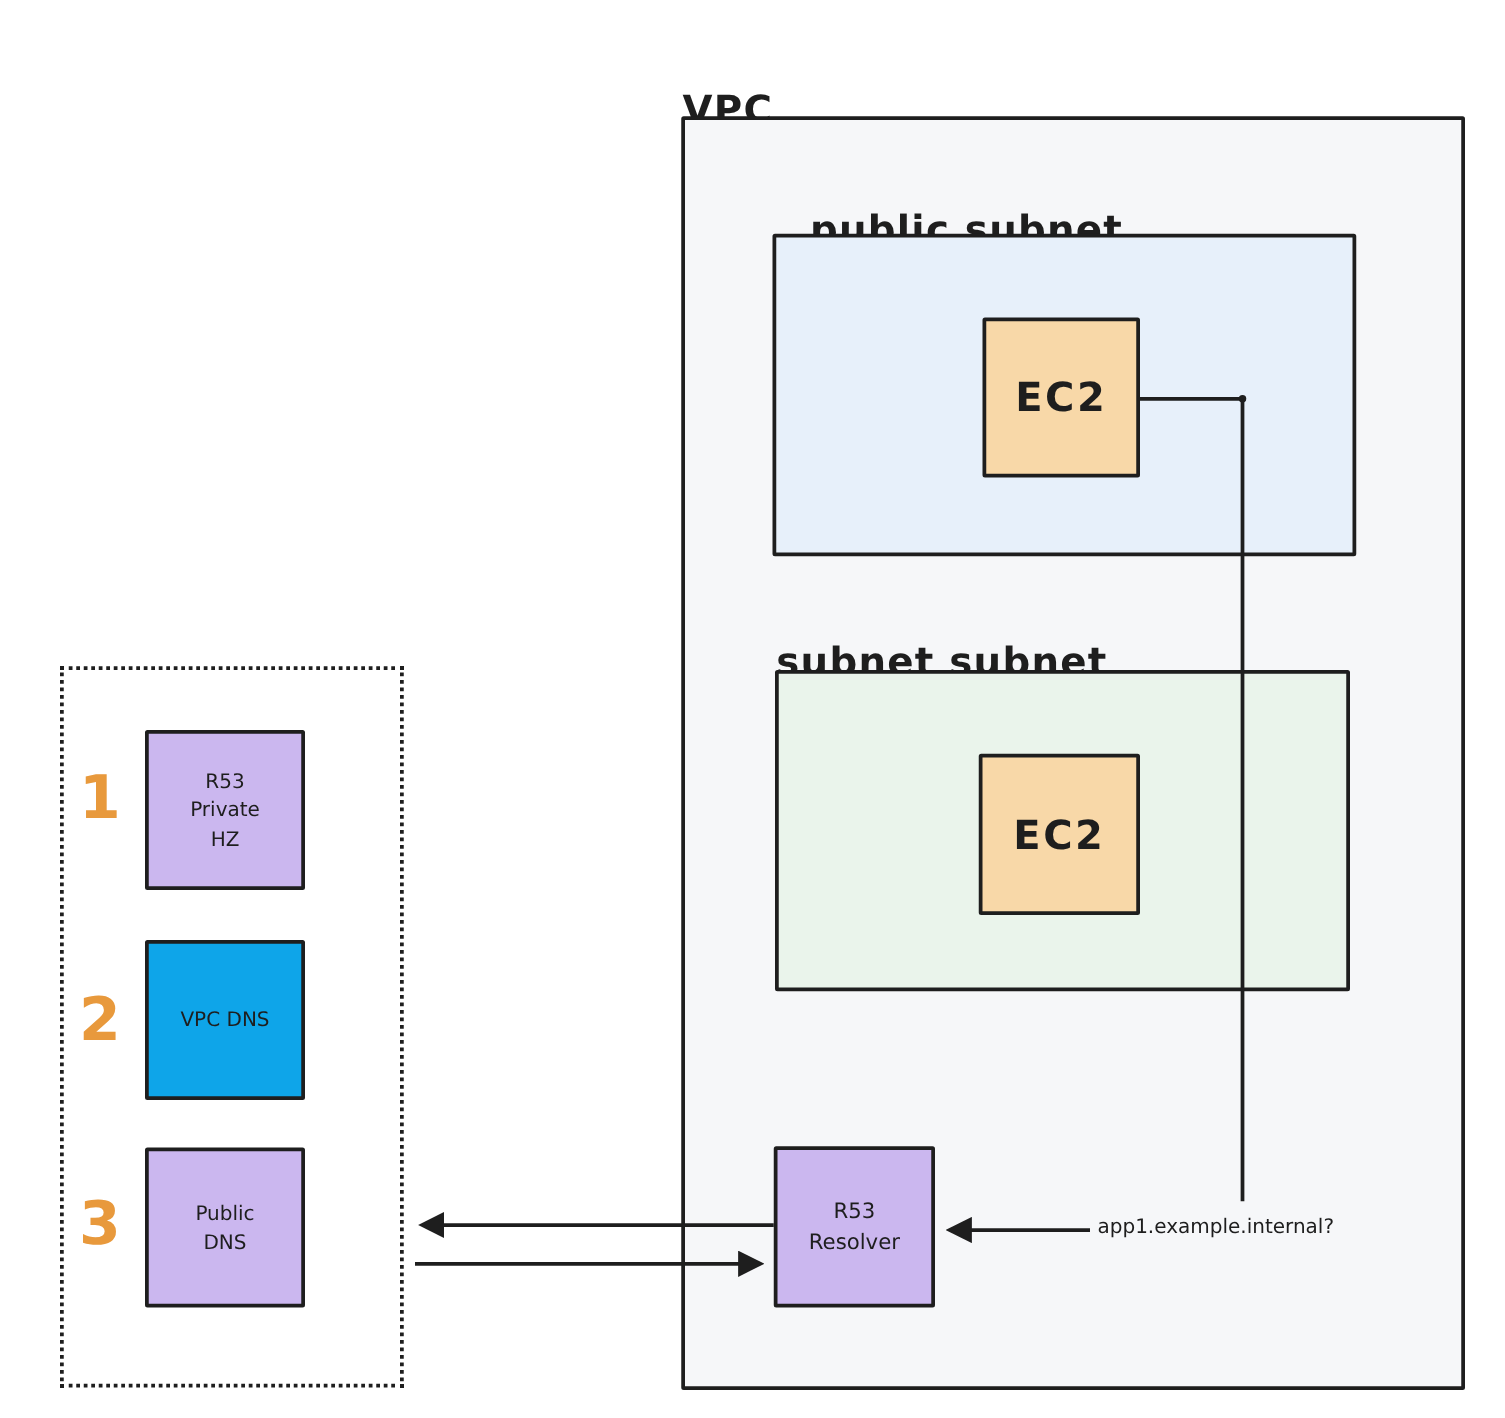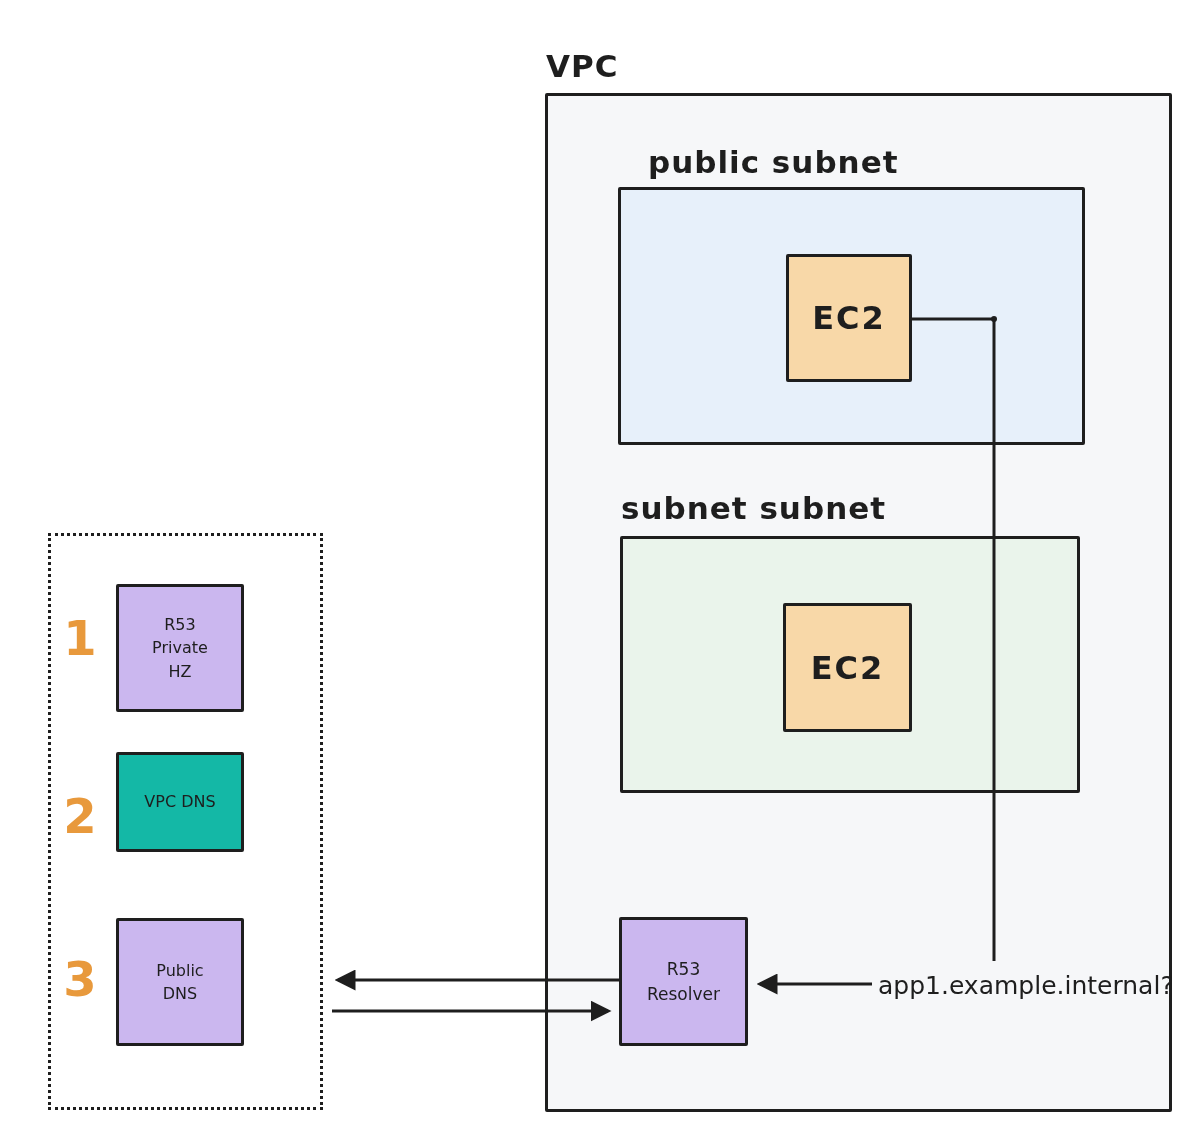--- a/index.html
+++ b/index.html
@@ -14,31 +14,32 @@
   .abs{position:absolute;box-sizing:border-box;}
   .shape{
     border:3px solid #1e1e1e;
     border-radius:2px;
     display:flex;align-items:center;justify-content:center;
     text-align:center;
   }
   .group-title{
     font-size:31px;font-weight:bold;letter-spacing:1px;
     white-space:nowrap;
+    margin-top:22px;
   }
   .node-label{
     font-size:16px;line-height:1.45;white-space:pre-line;
     font-weight:400;
   }
   .ec2-label{font-size:32px;font-weight:bold;letter-spacing:2px;}
   .step-number{
     font-size:48px;font-weight:bold;color:#e8993c;
     line-height:1;text-align:center;
   }
-  .query-text{font-size:25px;white-space:nowrap;font-weight:500;}
+  .query-text{font-size:16px;white-space:nowrap;font-weight:500;}
   svg{display:block;}
 </style>
 </head>
 <body>
 
 <div id="canvas">
 
   <div class="abs group-title" style="left:546px;top:48px;">VPC</div>
   <div class="abs shape" style="left:545px;top:93px;width:627px;height:1019px;background:#f6f7f9;"></div>
 
@@ -62,21 +63,21 @@
   <div class="abs" style="left:48px;top:533px;width:275px;height:577px;border:3px dotted #1e1e1e;box-sizing:border-box;"></div>
 
   <div class="abs step-number" style="left:58px;top:614px;width:44px;">1</div>
   <div class="abs shape" style="left:116px;top:584px;width:128px;height:128px;background:#cbb7ef;">
     <span class="node-label">R53
 Private
 HZ</span>
   </div>
 
   <div class="abs step-number" style="left:58px;top:792px;width:44px;">2</div>
-  <div class="abs shape" style="left:116px;top:752px;width:128px;height:100px;background:#14b8a6;">
+  <div class="abs shape" style="left:116px;top:752px;width:128px;height:128px;background:#0ea5e9;">
     <span class="node-label">VPC DNS</span>
   </div>
 
   <div class="abs step-number" style="left:58px;top:955px;width:44px;">3</div>
   <div class="abs shape" style="left:116px;top:918px;width:128px;height:128px;background:#cbb7ef;">
     <span class="node-label">Public
 DNS</span>
   </div>
 
   <div class="abs query-text" style="left:878px;top:971px;">app1.example.internal?</div>

